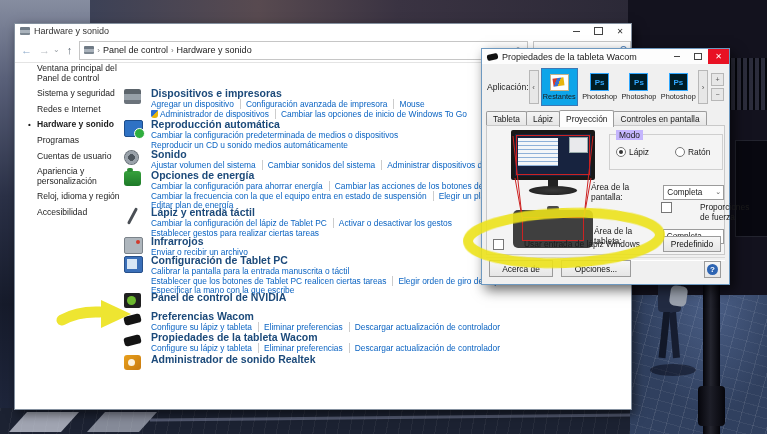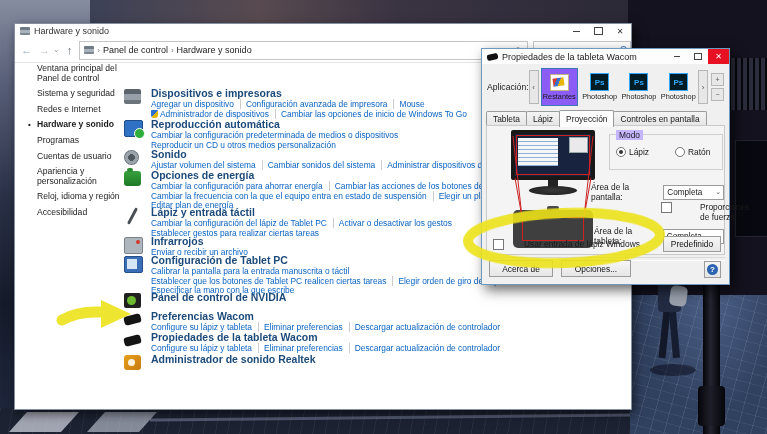--- a/index.html
+++ b/index.html
@@ -99,21 +99,21 @@
        box-shadow:4px 5px 12px rgba(0,0,0,.6);font-size:9px;color:#1a1a1a;}
   .dlg-title{position:absolute;left:0;top:0;right:0;height:15px;background:#fdfdfd;display:flex;align-items:center;gap:4px;padding-left:5px;}
   .wacom-icon{width:11px;height:6px;background:#111;border-radius:2px;transform:rotate(-12deg);}
   .dlg-caps{position:absolute;right:0;top:0;height:15px;display:flex;}
   .dlg-cap{width:21px;height:15px;display:flex;align-items:center;justify-content:center;font-size:8px;color:#333;}
   .dlg-cap.close{background:#e81123;color:#fff;}
   .apps-row{position:absolute;left:5px;top:18px;right:5px;height:40px;display:flex;align-items:center;}
   .app-label{width:42px;font-size:8.6px;}
   .scrollbtn{width:10px;height:32px;background:#e7e7e7;border:1px solid #b7b7b7;display:flex;align-items:center;justify-content:center;font-size:8px;color:#555;}
   .tile{width:44px;height:36px;margin:0 2px;display:flex;flex-direction:column;align-items:center;justify-content:center;gap:1px;font-size:7.3px;}
-  .tile.selected{background:#8b5cf6;border:1px solid #3c78b5;}
+  .tile.selected{background:#0ea5e9;border:1px solid #3c78b5;}
   .rest-icon{width:17px;height:15px;background:#fdfdfd;border:1px solid #c4b28a;position:relative;}
   .rest-icon::after{content:"";position:absolute;left:2px;top:3px;width:11px;height:8px;
       background:linear-gradient(120deg,#d33c2c 0 30%,#3a6fd0 30% 55%,#e8b50c 55%);transform:rotate(-8deg);}
   .ps-icon{width:17px;height:16px;background:#001d26;border:1.5px solid #31a8ff;color:#31a8ff;
       font-weight:bold;font-size:8px;display:flex;align-items:center;justify-content:center;}
   .spin-col{display:flex;flex-direction:column;gap:2px;margin-left:3px;}
   .spin{width:11px;height:11px;background:#e7e7e7;border:1px solid #b7b7b7;font-size:7px;display:flex;align-items:center;justify-content:center;color:#555;}
   .tabs{position:absolute;left:4px;top:62px;display:flex;font-size:8.4px;}
   .tab{padding:2px 6px 3px 6px;border:1px solid #9b9b9b;border-bottom:none;background:linear-gradient(#f4f4f4,#e3e3e3);margin-right:-1px;border-radius:2px 2px 0 0;}
   .tab.active{background:#fdfdfd;position:relative;z-index:2;padding-top:3px;top:-1px;}
@@ -242,21 +242,21 @@
             <a><span class="shield"></span><span>Administrador de dispositivos</span></a><a class="last">Cambiar las opciones de inicio de Windows To Go</a>
           </div>
         </div>
       </div>
 
       <div class="sec" style="top:57px">
         <span class="ic ic-autoplay"></span>
         <div class="sec-body">
           <a class="sec-title">Reproducción automática</a>
           <div class="lrow"><a class="last">Cambiar la configuración predeterminada de medios o dispositivos</a></div>
-          <div class="lrow"><a class="last">Reproducir un CD u otros medios personalización</a></div>
+          <div class="lrow"><a class="last">Reproducir un CD u sonido medios automáticamente</a></div>
         </div>
       </div>
 
       <div class="sec" style="top:87px">
         <span class="ic ic-speaker"></span>
         <div class="sec-body">
           <a class="sec-title">Sonido</a>
           <div class="lrow">
             <a>Ajustar volumen del sistema</a><a>Cambiar sonidos del sistema</a><a class="last">Administrar dispositivos de audio</a>
           </div>

